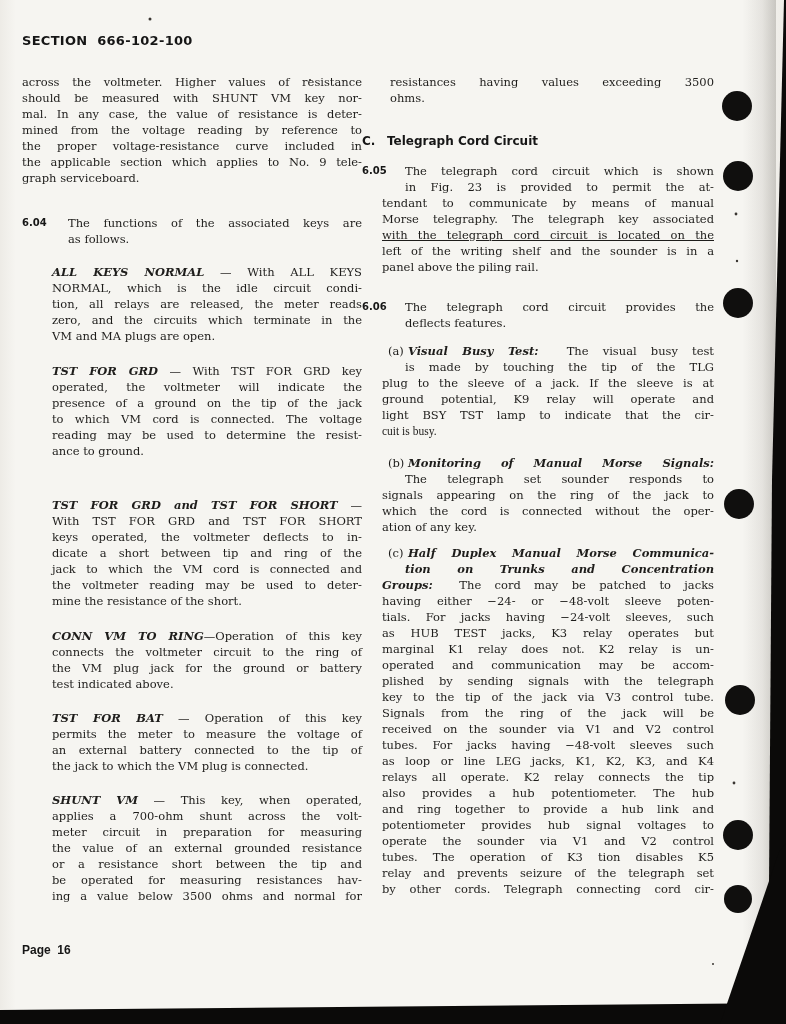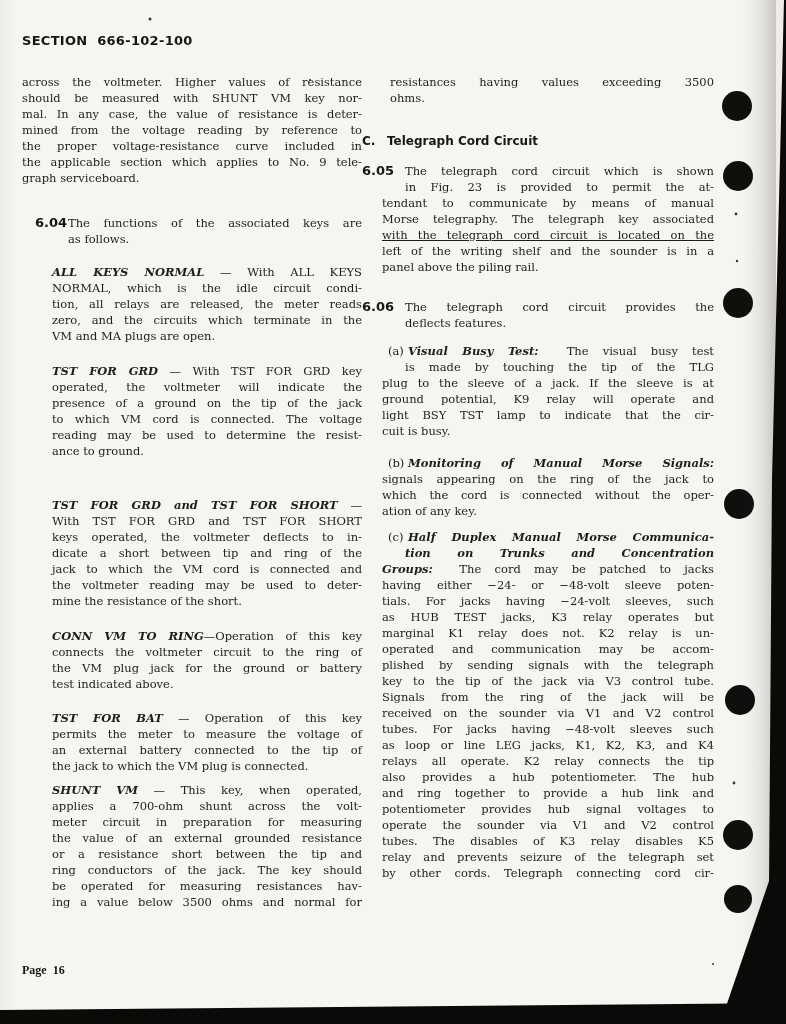--- a/index.html
+++ b/index.html
@@ -9,33 +9,33 @@
     font-family:"DejaVu Serif","Liberation Serif",serif;
     color:#1e1d1b;
   }
   .sec-header{
     position:absolute;left:22px;top:33px;
     font-family:"DejaVu Sans","Liberation Sans",sans-serif;
     font-weight:bold;font-size:13px;letter-spacing:.3px;color:#161616;
   }
   .page-footer{
     position:absolute;left:22px;top:943px;
-    font-family:Liberation Serif, serif;
-    font-weight:bold;font-size:12px;color:#161616;margin-top:20px;
+    font-family:Liberation Sans, sans-serif;
+    font-weight:bold;font-size:12px;color:#161616;
   }
   .col{position:absolute;top:74px;font-size:11.5px;}
   #col-left{left:22px;width:340px;}
   #col-right{left:362px;width:352px;}
   .block{position:relative;}
   .line{position:relative;line-height:16px;min-height:16px;white-space:normal;}
   .line.just{text-align:justify;text-align-last:justify;}
   .hang{position:absolute;top:0;}
   .r{font-style:normal;font-weight:normal;}
   .bi{font-weight:bold;font-style:italic;}
-  .n{font-family:"DejaVu Sans","Liberation Sans",sans-serif;font-weight:bold;font-style:normal;font-size:13px;color:#161616;}
+  .n{font-family:"DejaVu Sans","Liberation Sans",sans-serif;font-weight:bold;font-style:normal;font-size:10px;color:#161616;}
   .hd{font-family:"DejaVu Sans","Liberation Sans",sans-serif;font-weight:bold;font-style:normal;font-size:12px;color:#161616;}
   .edge-shade{
     position:absolute;right:10px;top:0;width:34px;height:100%;
     background:linear-gradient(90deg,rgba(60,55,48,0) 0%,rgba(60,55,48,.08) 60%,rgba(60,55,48,.22) 100%);
   }
   #decor{position:absolute;left:0;top:0;width:786px;height:1024px;pointer-events:none;}
 </style>
 </head>
 <body>
 
@@ -45,21 +45,21 @@
       <div class="block">
         <div class="line just"><span class="r">across the voltmeter. Higher values of resistance</span></div>
         <div class="line just"><span class="r">should be measured with SHUNT VM key nor-</span></div>
         <div class="line just"><span class="r">mal. In any case, the value of resistance is deter-</span></div>
         <div class="line just"><span class="r">mined from the voltage reading by reference to</span></div>
         <div class="line just"><span class="r">the proper voltage-resistance curve included in</span></div>
         <div class="line just"><span class="r">the applicable section which applies to No. 9 tele-</span></div>
         <div class="line"><span class="r">graph serviceboard.</span></div>
       </div>
       <div class="block" style="margin-top: 29px;">
-        <div class="line just" style="padding-left: 46px;"><span class="hang n" style="left: 13px;">6.04</span><span class="r">The functions of the associated keys are</span></div>
+        <div class="line just" style="padding-left: 46px;"><span class="hang n" style="left: 0px;">6.04</span><span class="r">The functions of the associated keys are</span></div>
         <div class="line" style="padding-left: 46px;"><span class="r">as follows.</span></div>
       </div>
       <div class="block" style="margin-top: 17px;">
         <div class="line just" style="padding-left: 30px;"><span class="bi">ALL KEYS NORMAL</span><span class="r"> — With ALL KEYS</span></div>
         <div class="line just" style="padding-left: 30px;"><span class="r">NORMAL, which is the idle circuit condi-</span></div>
         <div class="line just" style="padding-left: 30px;"><span class="r">tion, all relays are released, the meter reads</span></div>
         <div class="line just" style="padding-left: 30px;"><span class="r">zero, and the circuits which terminate in the</span></div>
         <div class="line" style="padding-left: 30px;"><span class="r">VM and MA plugs are open.</span></div>
       </div>
       <div class="block" style="margin-top: 19px;">
@@ -84,27 +84,26 @@
         <div class="line just" style="padding-left: 30px;"><span class="r">connects the voltmeter circuit to the ring of</span></div>
         <div class="line just" style="padding-left: 30px;"><span class="r">the VM plug jack for the ground or battery</span></div>
         <div class="line" style="padding-left: 30px;"><span class="r">test indicated above.</span></div>
       </div>
       <div class="block" style="margin-top: 18px;">
         <div class="line just" style="padding-left: 30px;"><span class="bi">TST FOR BAT</span><span class="r"> — Operation of this key</span></div>
         <div class="line just" style="padding-left: 30px;"><span class="r">permits the meter to measure the voltage of</span></div>
         <div class="line just" style="padding-left: 30px;"><span class="r">an external battery connected to the tip of</span></div>
         <div class="line" style="padding-left: 30px;"><span class="r">the jack to which the VM plug is connected.</span></div>
       </div>
-      <div class="block" style="margin-top: 8px;">
+      <div class="block" style="margin-top: 18px;">
         <div class="line just" style="padding-left: 30px;"><span class="bi">SHUNT VM</span><span class="r"> — This key, when operated,</span></div>
         <div class="line just" style="padding-left: 30px;"><span class="r">applies a 700-ohm shunt across the volt-</span></div>
         <div class="line just" style="padding-left: 30px;"><span class="r">meter circuit in preparation for measuring</span></div>
         <div class="line just" style="padding-left: 30px;"><span class="r">the value of an external grounded resistance</span></div>
         <div class="line just" style="padding-left: 30px;"><span class="r">or a resistance short between the tip and</span></div>
-        <div class="line just" style="padding-left: 30px;"><span class="r">ring conductors of the jack. The key should</span></div>
         <div class="line just" style="padding-left: 30px;"><span class="r">be operated for measuring resistances hav-</span></div>
         <div class="line just" style="padding-left: 30px;"><span class="r">ing a value below 3500 ohms and normal for</span></div>
       </div>
     </div>
   <div id="col-right" class="col">
       <div class="block">
         <div class="line just" style="padding-left: 28px;"><span class="r">resistances having values exceeding 3500</span></div>
         <div class="line" style="padding-left: 28px;"><span class="r">ohms.</span></div>
       </div>
       <div class="block" style="margin-top: 27px;">
@@ -122,24 +121,25 @@
       <div class="block" style="margin-top: 24px;">
         <div class="line just" style="padding-left: 43px;"><span class="hang n" style="left: 0px;">6.06</span><span class="r">The telegraph cord circuit provides the</span></div>
         <div class="line" style="padding-left: 43px;"><span class="r">deflects features.</span></div>
       </div>
       <div class="block" style="margin-top: 12px;">
         <div class="line just" style="padding-left: 46px;"><span class="hang r" style="left: 26px;">(a)</span><span class="bi">Visual Busy Test:</span><span class="r">&nbsp; The visual busy test</span></div>
         <div class="line just" style="padding-left: 43px;"><span class="r">is made by touching the tip of the TLG</span></div>
         <div class="line just" style="padding-left: 20px;"><span class="r">plug to the sleeve of a jack. If the sleeve is at</span></div>
         <div class="line just" style="padding-left: 20px;"><span class="r">ground potential, K9 relay will operate and</span></div>
         <div class="line just" style="padding-left: 20px;"><span class="r">light BSY TST lamp to indicate that the cir-</span></div>
-        <div class="line" style="padding-left: 20px;"><span class="r">cuit is busy.</span></div>
+        <div class="line" style="padding-left: 20px; font-family: Liberation Serif, serif;"><span class="r">cuit is busy.</span></div>
       </div>
       <div class="block" style="margin-top: 16px;">
         <div class="line just" style="padding-left: 46px;"><span class="hang r" style="left: 26px;">(b)</span><span class="bi">Monitoring of Manual Morse Signals:</span></div>
+        <div class="line just" style="padding-left: 43px;"><span class="r">The telegraph set sounder responds to</span></div>
         <div class="line just" style="padding-left: 20px;"><span class="r">signals appearing on the ring of the jack to</span></div>
         <div class="line just" style="padding-left: 20px;"><span class="r">which the cord is connected without the oper-</span></div>
         <div class="line" style="padding-left: 20px;"><span class="r">ation of any key.</span></div>
       </div>
       <div class="block" style="margin-top: 10px;">
         <div class="line just" style="padding-left: 46px;"><span class="hang r" style="left: 26px;">(c)</span><span class="bi">Half Duplex Manual Morse Communica-</span></div>
         <div class="line just" style="padding-left: 43px;"><span class="bi">tion on Trunks and Concentration</span></div>
         <div class="line just" style="padding-left: 20px;"><span class="bi">Groups:</span><span class="r">&nbsp; The cord may be patched to jacks</span></div>
         <div class="line just" style="padding-left: 20px;"><span class="r">having either −24- or −48-volt sleeve poten-</span></div>
         <div class="line just" style="padding-left: 20px;"><span class="r">tials. For jacks having −24-volt sleeves, such</span></div>
@@ -150,21 +150,21 @@
         <div class="line just" style="padding-left: 20px;"><span class="r">key to the tip of the jack via V3 control tube.</span></div>
         <div class="line just" style="padding-left: 20px;"><span class="r">Signals from the ring of the jack will be</span></div>
         <div class="line just" style="padding-left: 20px;"><span class="r">received on the sounder via V1 and V2 control</span></div>
         <div class="line just" style="padding-left: 20px;"><span class="r">tubes. For jacks having −48-volt sleeves such</span></div>
         <div class="line just" style="padding-left: 20px;"><span class="r">as loop or line LEG jacks, K1, K2, K3, and K4</span></div>
         <div class="line just" style="padding-left: 20px;"><span class="r">relays all operate. K2 relay connects the tip</span></div>
         <div class="line just" style="padding-left: 20px;"><span class="r">also provides a hub potentiometer. The hub</span></div>
         <div class="line just" style="padding-left: 20px;"><span class="r">and ring together to provide a hub link and</span></div>
         <div class="line just" style="padding-left: 20px;"><span class="r">potentiometer provides hub signal voltages to</span></div>
         <div class="line just" style="padding-left: 20px;"><span class="r">operate the sounder via V1 and V2 control</span></div>
-        <div class="line just" style="padding-left: 20px;"><span class="r">tubes. The disables of K3 relay disables K5</span></div>
+        <div class="line just" style="padding-left: 20px;"><span class="r">tubes. The operation of K3 tion disables K5</span></div>
         <div class="line just" style="padding-left: 20px;"><span class="r">relay and prevents seizure of the telegraph set</span></div>
         <div class="line just" style="padding-left: 20px;"><span class="r">by other cords. Telegraph connecting cord cir-</span></div>
       </div>
     </div>
   <div class="page-footer">Page&nbsp; 16</div>
   <div class="edge-shade"></div>
   <svg id="decor" viewBox="0 0 786 1024">
       <polygon points="784,0 786,0 786,1024 768,1024 772,480" fill="#0b0a09"></polygon>
       <polygon points="0,1010 786,1003 786,1024 0,1024" fill="#0b0a09"></polygon>
       <polygon points="786,843 786,1024 720,1024 779,852" fill="#0b0a09"></polygon>

